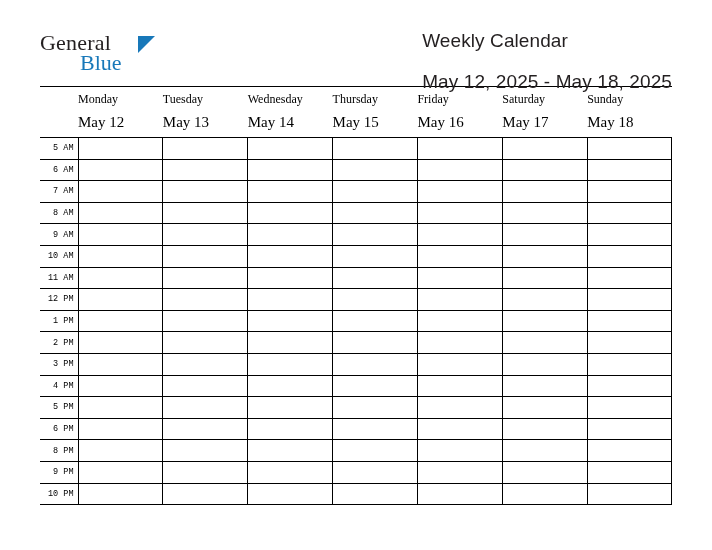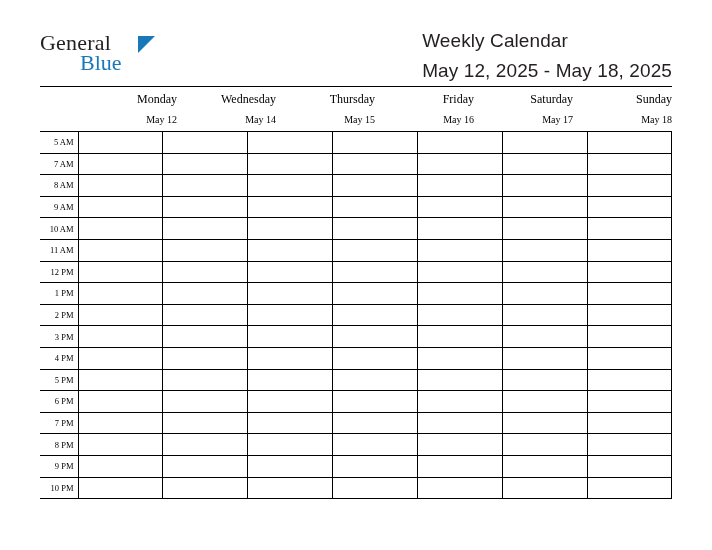--- a/index.html
+++ b/index.html
@@ -64,21 +64,21 @@
   .title-main {
     font-family: "Liberation Sans", sans-serif;
     font-size: 19px;
     color: #231f20;
     letter-spacing: 0.1px;
   }
   .title-sub {
     font-family: "Liberation Sans", sans-serif;
     font-size: 19px;
     color: #231f20;
-    margin-top: 8px;
+    margin-top: 19px;
     letter-spacing: 0.1px;
   }
 
   
   .header-rule {
     border-top: 1px solid #000000;
     margin-top: 8px;
   }
 
   
@@ -86,31 +86,31 @@
     display: flex;
     width: 632px;
     box-sizing: border-box;
   }
   .dayhead .corner {
     width: 38px;
     flex: 0 0 38px;
   }
   .dayhead .dcol {
     flex: 1 1 0;
-    text-align: right;
+    text-align: left;
     padding-top: 5px;
   }
   .dayhead .dname {
     font-family: "Liberation Serif", serif;
     font-size: 12px;
     color: #000;
   }
   .dayhead .ddate {
     font-family: "Liberation Serif", serif;
-    font-size: 10px;
+    font-size: 15px;
     color: #000;
     margin-top: 7px;
     margin-bottom: 5px;
   }
 
   
   table.cal {
     border-collapse: collapse;
     width: 632px;
     table-layout: fixed;
@@ -119,21 +119,21 @@
   table.cal td {
     border: 1px solid #000000;
     height: 20.6px;
     padding: 0;
   }
   table.cal td.hourlabel {
     width: 38px;
     border-left: none;
     text-align: right;
     padding-right: 4px;
-    font-family: Liberation Serif, serif;
+    font-family: Liberation Mono, monospace;
     font-size: 8.5px;
     color: #000;
     vertical-align: middle;
   }
   table.cal td.slot {
     background: #ffffff;
   }
 </style>
 </head>
 <body>
@@ -155,20 +155,24 @@
 
   </div>
 
   <div class="header-rule"></div>
 
   <div class="dayhead">
     <div class="corner"></div>
     <div class="dcol">
       <div class="dname">Monday</div>
       <div class="ddate">May 12</div>
+    </div>
+    <div class="dcol">
+      <div class="dname">Tuesday</div>
+      <div class="ddate">May 13</div>
     </div>
     <div class="dcol">
       <div class="dname">Wednesday</div>
       <div class="ddate">May 14</div>
     </div>
     <div class="dcol">
       <div class="dname">Thursday</div>
       <div class="ddate">May 15</div>
     </div>
     <div class="dcol">
@@ -195,20 +199,30 @@
           <td class="hourlabel">5 AM</td>
           <td class="slot"></td>
           <td class="slot"></td>
           <td class="slot"></td>
           <td class="slot"></td>
           <td class="slot"></td>
           <td class="slot"></td>
           <td class="slot"></td>
         </tr>
         <tr>
+          <td class="hourlabel">6 AM</td>
+          <td class="slot"></td>
+          <td class="slot"></td>
+          <td class="slot"></td>
+          <td class="slot"></td>
+          <td class="slot"></td>
+          <td class="slot"></td>
+          <td class="slot"></td>
+        </tr>
+        <tr>
           <td class="hourlabel">7 AM</td>
           <td class="slot"></td>
           <td class="slot"></td>
           <td class="slot"></td>
           <td class="slot"></td>
           <td class="slot"></td>
           <td class="slot"></td>
           <td class="slot"></td>
         </tr>
         <tr>
@@ -306,30 +320,20 @@
           <td class="slot"></td>
           <td class="slot"></td>
           <td class="slot"></td>
           <td class="slot"></td>
           <td class="slot"></td>
           <td class="slot"></td>
           <td class="slot"></td>
         </tr>
         <tr>
           <td class="hourlabel">6 PM</td>
-          <td class="slot"></td>
-          <td class="slot"></td>
-          <td class="slot"></td>
-          <td class="slot"></td>
-          <td class="slot"></td>
-          <td class="slot"></td>
-          <td class="slot"></td>
-        </tr>
-        <tr>
-          <td class="hourlabel">7 PM</td>
           <td class="slot"></td>
           <td class="slot"></td>
           <td class="slot"></td>
           <td class="slot"></td>
           <td class="slot"></td>
           <td class="slot"></td>
           <td class="slot"></td>
         </tr>
         <tr>
           <td class="hourlabel">8 PM</td>

